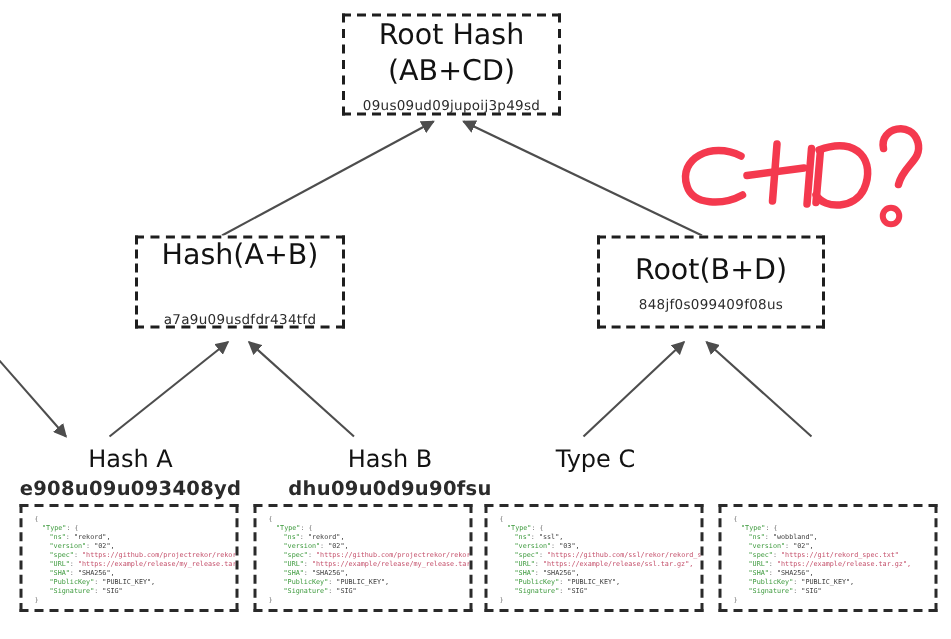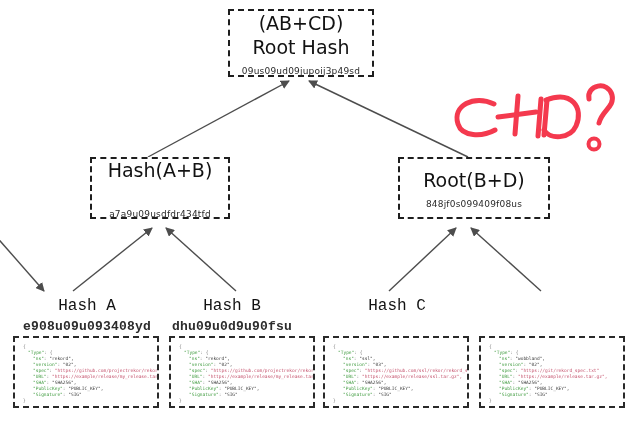--- a/index.html
+++ b/index.html
@@ -8,21 +8,21 @@
     font-family:"DejaVu Sans", sans-serif;overflow:hidden;
   }
   svg.overlay{position:absolute;left:0;top:0;width:634px;height:426px;pointer-events:none;}
   .node{
     position:absolute;border:2px dashed #1e1e1e;background:#fff;
     display:flex;flex-direction:column;align-items:center;justify-content:center;
     box-sizing:border-box;text-align:center;
   }
   .node-title{font-size:19px;color:#121212;line-height:24px;}
   .node-hash{font-size:9px;font-weight:400;color:#2b2b2b;letter-spacing:.2px;margin-top:7px;}
-  .leaf{position:absolute;width:150px;text-align:center;font-family:Liberation Mono, monospace;}
+  .leaf{position:absolute;width:150px;text-align:center;}
   .leaf-title{font-size:16px;color:#121212;line-height:20px;}
   .leaf-hash{font-size:13px;font-weight:700;color:#2b2b2b;letter-spacing:.2px;margin-top:3px;}
   .manifest{
     position:absolute;border:2px dashed #2a2a2a;background:#fff;box-sizing:border-box;
     width:146px;height:72px;padding:6px 4px 4px 6px;text-align:left;
     font-family:"DejaVu Sans Mono", monospace;font-size:4.5px;line-height:6px;
     white-space:nowrap;overflow:hidden;
   }
   .manifest .ln{display:block;}
   .manifest .i0{padding-left:2px;}
@@ -59,22 +59,22 @@
       <path d="M 498,117 L 536,112"></path>
       <path d="M 541,99 C 540,112 539,124 538,136"></path>
       <path d="M 547,100 C 546,112 545,124 544,135"></path>
       <path d="M 546,100 C 572,90 584,108 576,126 C 570,139 550,140 544,130"></path>
       <path d="M 589,99 C 586,85 608,80 612,95 C 615,107 602,110 599,123"></path>
       <circle cx="594" cy="144" r="5.5" stroke-width="4"></circle>
     </g>
   </svg>
 
   <div class="node" style="left:228px;top:9px;width:146px;height:68px;">
+    <div class="node-title">Root Hash</div>
     <div class="node-title">(AB+CD)</div>
-    <div class="node-title">Root Hash</div>
     <div class="node-hash">09us09ud09jupoij3p49sd</div>
   </div>
 
   <div class="node" style="left:90px;top:157px;width:140px;height:62px;gap:20px;">
     <div class="node-title">Hash(A+B)</div>
     <div class="node-hash">a7a9u09usdfdr434tfd</div>
   </div>
 
   <div class="node" style="left:398px;top:157px;width:152px;height:62px;">
     <div class="node-title">Root(B+D)</div>
@@ -91,39 +91,39 @@
       <span class="ln i2"><span class="tk">"ns"</span><span class="tp">: </span><span class="td">"rekord",</span></span>
       <span class="ln i2"><span class="tk">"version"</span><span class="tp">: </span><span class="td">"02",</span></span>
       <span class="ln i2"><span class="tk">"spec"</span><span class="tp">: </span><span class="tv">"https://github.com/projectrekor/rekor/rekord_spec.txt"</span></span>
       <span class="ln i2"><span class="tk">"URL"</span><span class="tp">: </span><span class="tv">"https://example/release/my_release.tar.gz",</span></span>
       <span class="ln i2"><span class="tk">"SHA"</span><span class="tp">: </span><span class="td">"SHA256",</span></span>
       <span class="ln i2"><span class="tk">"PublicKey"</span><span class="tp">: </span><span class="td">"PUBLIC_KEY",</span></span>
       <span class="ln i2"><span class="tk">"Signature"</span><span class="tp">: </span><span class="td">"SIG"</span></span>
       <span class="ln i0"><span class="tp">}</span></span>
     </div>
 
-  <div class="leaf" style="left:157px;top:296px;">
+  <div class="leaf" style="left:185px;top:296px;">
     <div class="leaf-title">Hash B</div>
     <div class="leaf-hash">dhu09u0d9u90fsu</div>
   </div>
   <div class="manifest" style="left:169px;top:336px;">
       <span class="ln i0"><span class="tp">{</span></span>
       <span class="ln i1"><span class="tk">"Type"</span><span class="tp">: {</span></span>
       <span class="ln i2"><span class="tk">"ns"</span><span class="tp">: </span><span class="td">"rekord",</span></span>
       <span class="ln i2"><span class="tk">"version"</span><span class="tp">: </span><span class="td">"02",</span></span>
       <span class="ln i2"><span class="tk">"spec"</span><span class="tp">: </span><span class="tv">"https://github.com/projectrekor/rekor/rekord_spec.txt"</span></span>
       <span class="ln i2"><span class="tk">"URL"</span><span class="tp">: </span><span class="tv">"https://example/release/my_release.tar.gz",</span></span>
       <span class="ln i2"><span class="tk">"SHA"</span><span class="tp">: </span><span class="td">"SHA256",</span></span>
       <span class="ln i2"><span class="tk">"PublicKey"</span><span class="tp">: </span><span class="td">"PUBLIC_KEY",</span></span>
       <span class="ln i2"><span class="tk">"Signature"</span><span class="tp">: </span><span class="td">"SIG"</span></span>
       <span class="ln i0"><span class="tp">}</span></span>
     </div>
 
   <div class="leaf" style="left:322px;top:296px;">
-    <div class="leaf-title">Hash C</div>
+    <div class="leaf-title">Type C</div>
   </div>
   <div class="manifest" style="left:323px;top:336px;">
       <span class="ln i0"><span class="tp">{</span></span>
       <span class="ln i1"><span class="tk">"Type"</span><span class="tp">: {</span></span>
       <span class="ln i2"><span class="tk">"ns"</span><span class="tp">: </span><span class="td">"ssl",</span></span>
       <span class="ln i2"><span class="tk">"version"</span><span class="tp">: </span><span class="td">"03",</span></span>
       <span class="ln i2"><span class="tk">"spec"</span><span class="tp">: </span><span class="tv">"https://github.com/ssl/rekor/rekord_spec.txt"</span></span>
       <span class="ln i2"><span class="tk">"URL"</span><span class="tp">: </span><span class="tv">"https://example/release/ssl.tar.gz",</span></span>
       <span class="ln i2"><span class="tk">"SHA"</span><span class="tp">: </span><span class="td">"SHA256",</span></span>
       <span class="ln i2"><span class="tk">"PublicKey"</span><span class="tp">: </span><span class="td">"PUBLIC_KEY",</span></span>

